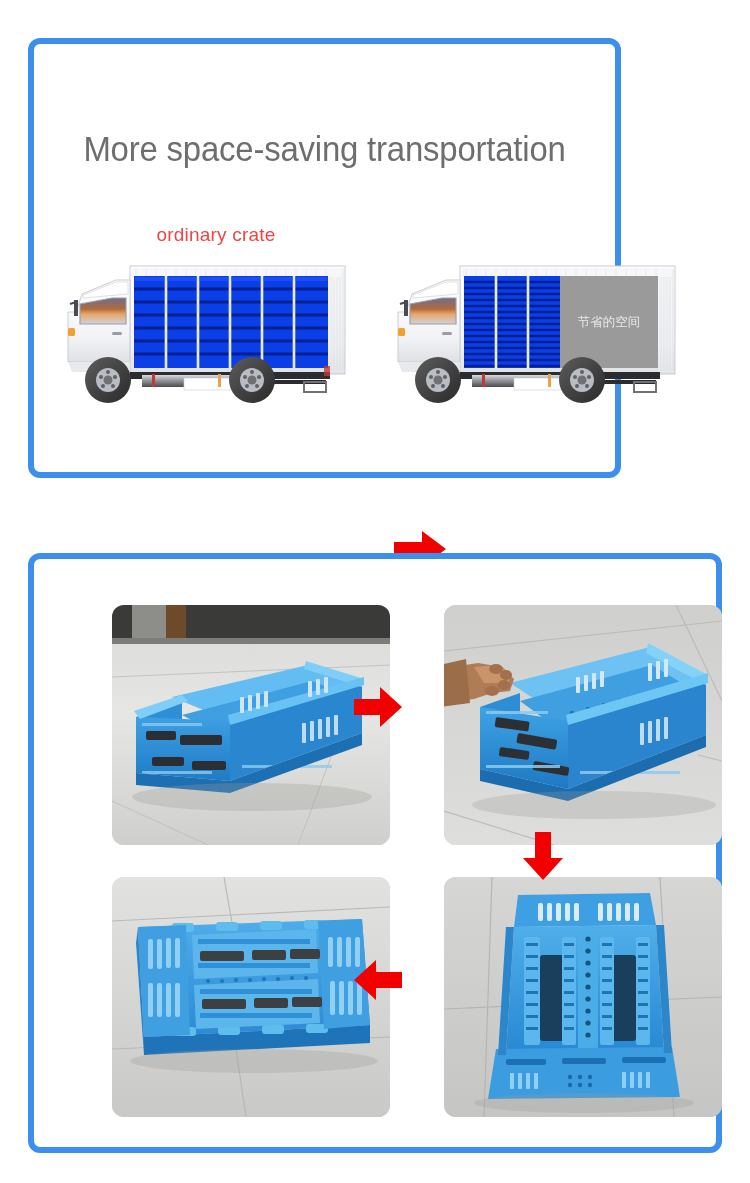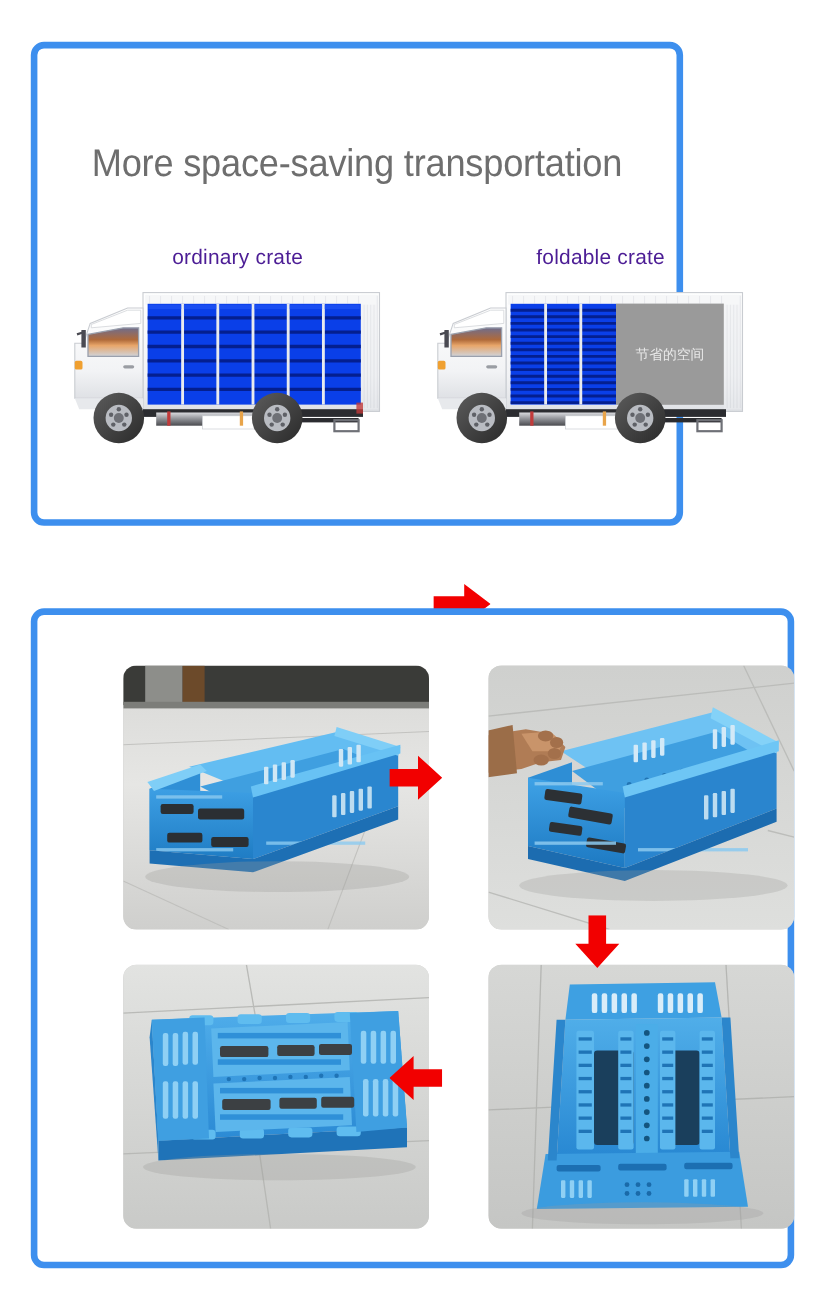--- a/index.html
+++ b/index.html
@@ -69,21 +69,21 @@
   .truck-col.left  { left: 22px; }
   .truck-col.right { left: 352px; }
 
   .crate-label {
     position: absolute;
     top: 0;
     left: 0;
     width: 100%;
     text-align: center;
     font-size: 19px;
-    color: #4c1d95;
+    color: #ef4444;
     font-family: "Liberation Sans Narrow", "Liberation Sans", sans-serif;
     letter-spacing: 0.2px;
   }
 
   
   .truck {
     position: absolute;
     top: 30px;
     left: 0;
     width: 320px;
@@ -278,21 +278,20 @@
               <circle cx="203" cy="123" r="2"></circle>
             <circle cx="201" cy="132" r="2"></circle>
               <circle cx="191" cy="132" r="2"></circle>
             <circle cx="189" cy="123" r="2"></circle>
           </g>
         </g>
       </svg>
     </div>
 
     <div class="truck-col right">
-      <div class="crate-label">foldable crate</div>
 
       <svg class="truck" viewBox="0 0 320 160">
         <defs>
           <linearGradient id="winGradB" x1="0" y1="0" x2="0" y2="1">
             <stop offset="0%" stop-color="#6f6d8c"></stop>
             <stop offset="42%" stop-color="#b06a3a"></stop>
             <stop offset="62%" stop-color="#e8a66a"></stop>
             <stop offset="100%" stop-color="#cfd3da"></stop>
           </linearGradient>
           <linearGradient id="bodyGradB" x1="0" y1="0" x2="0" y2="1">

